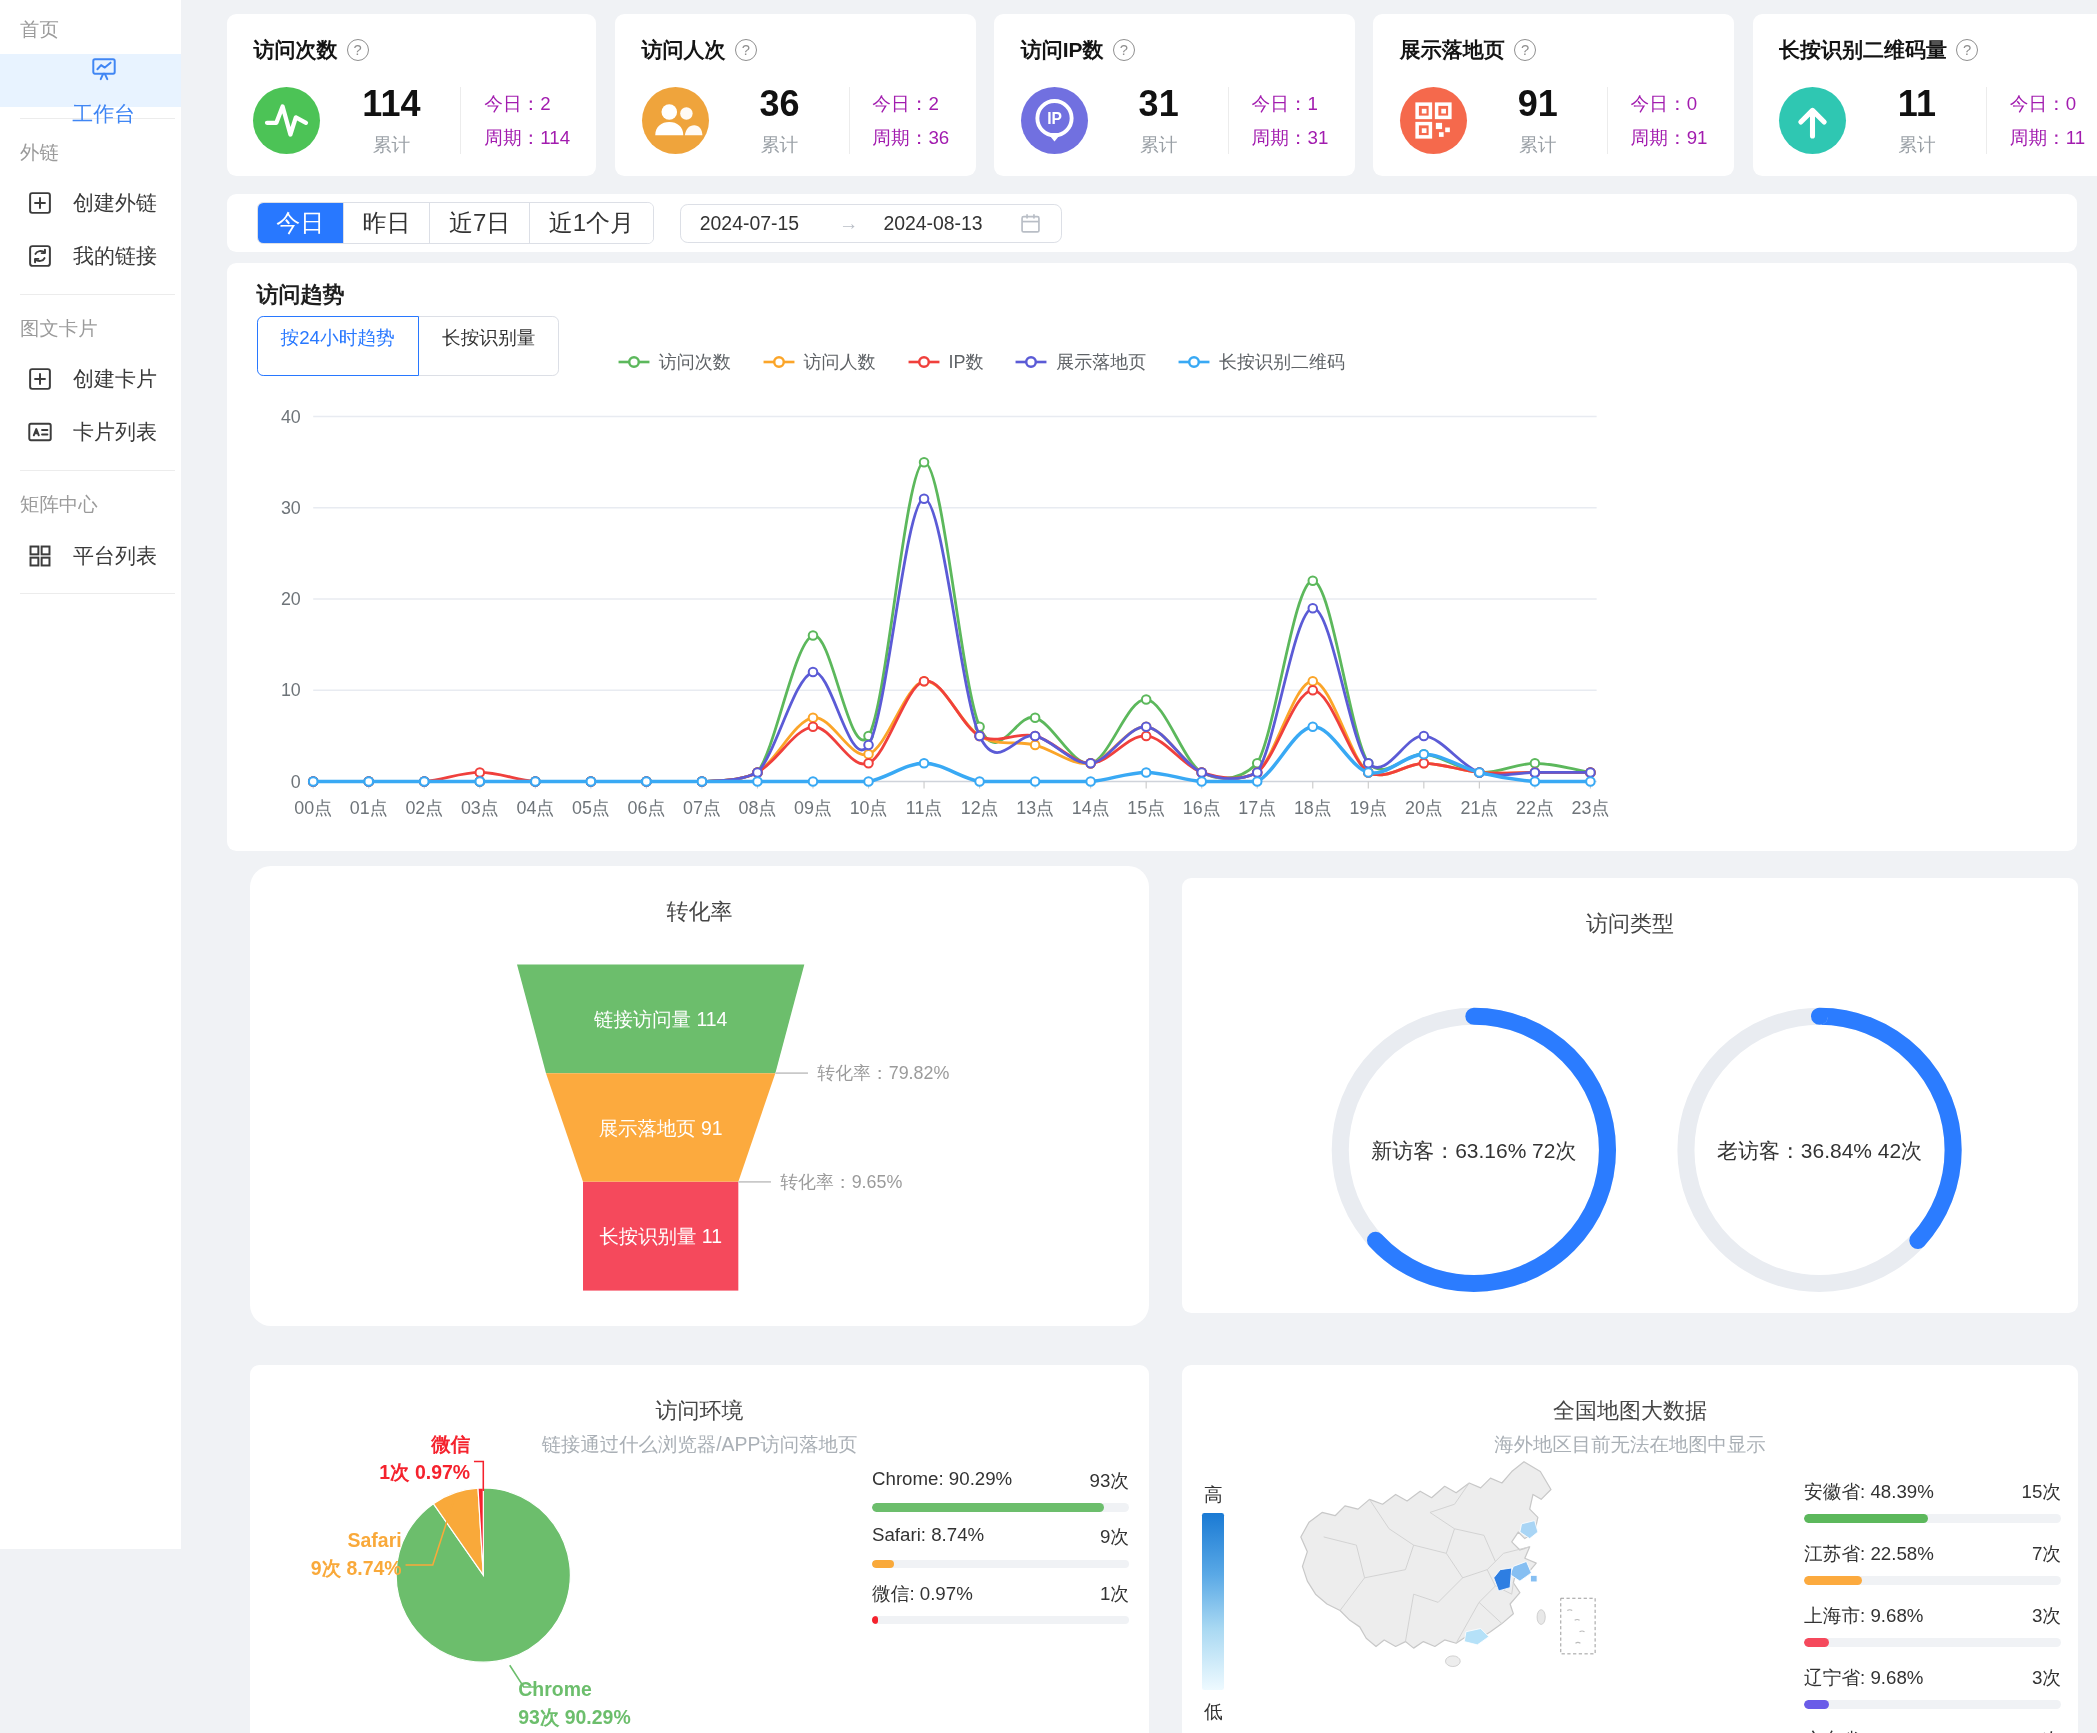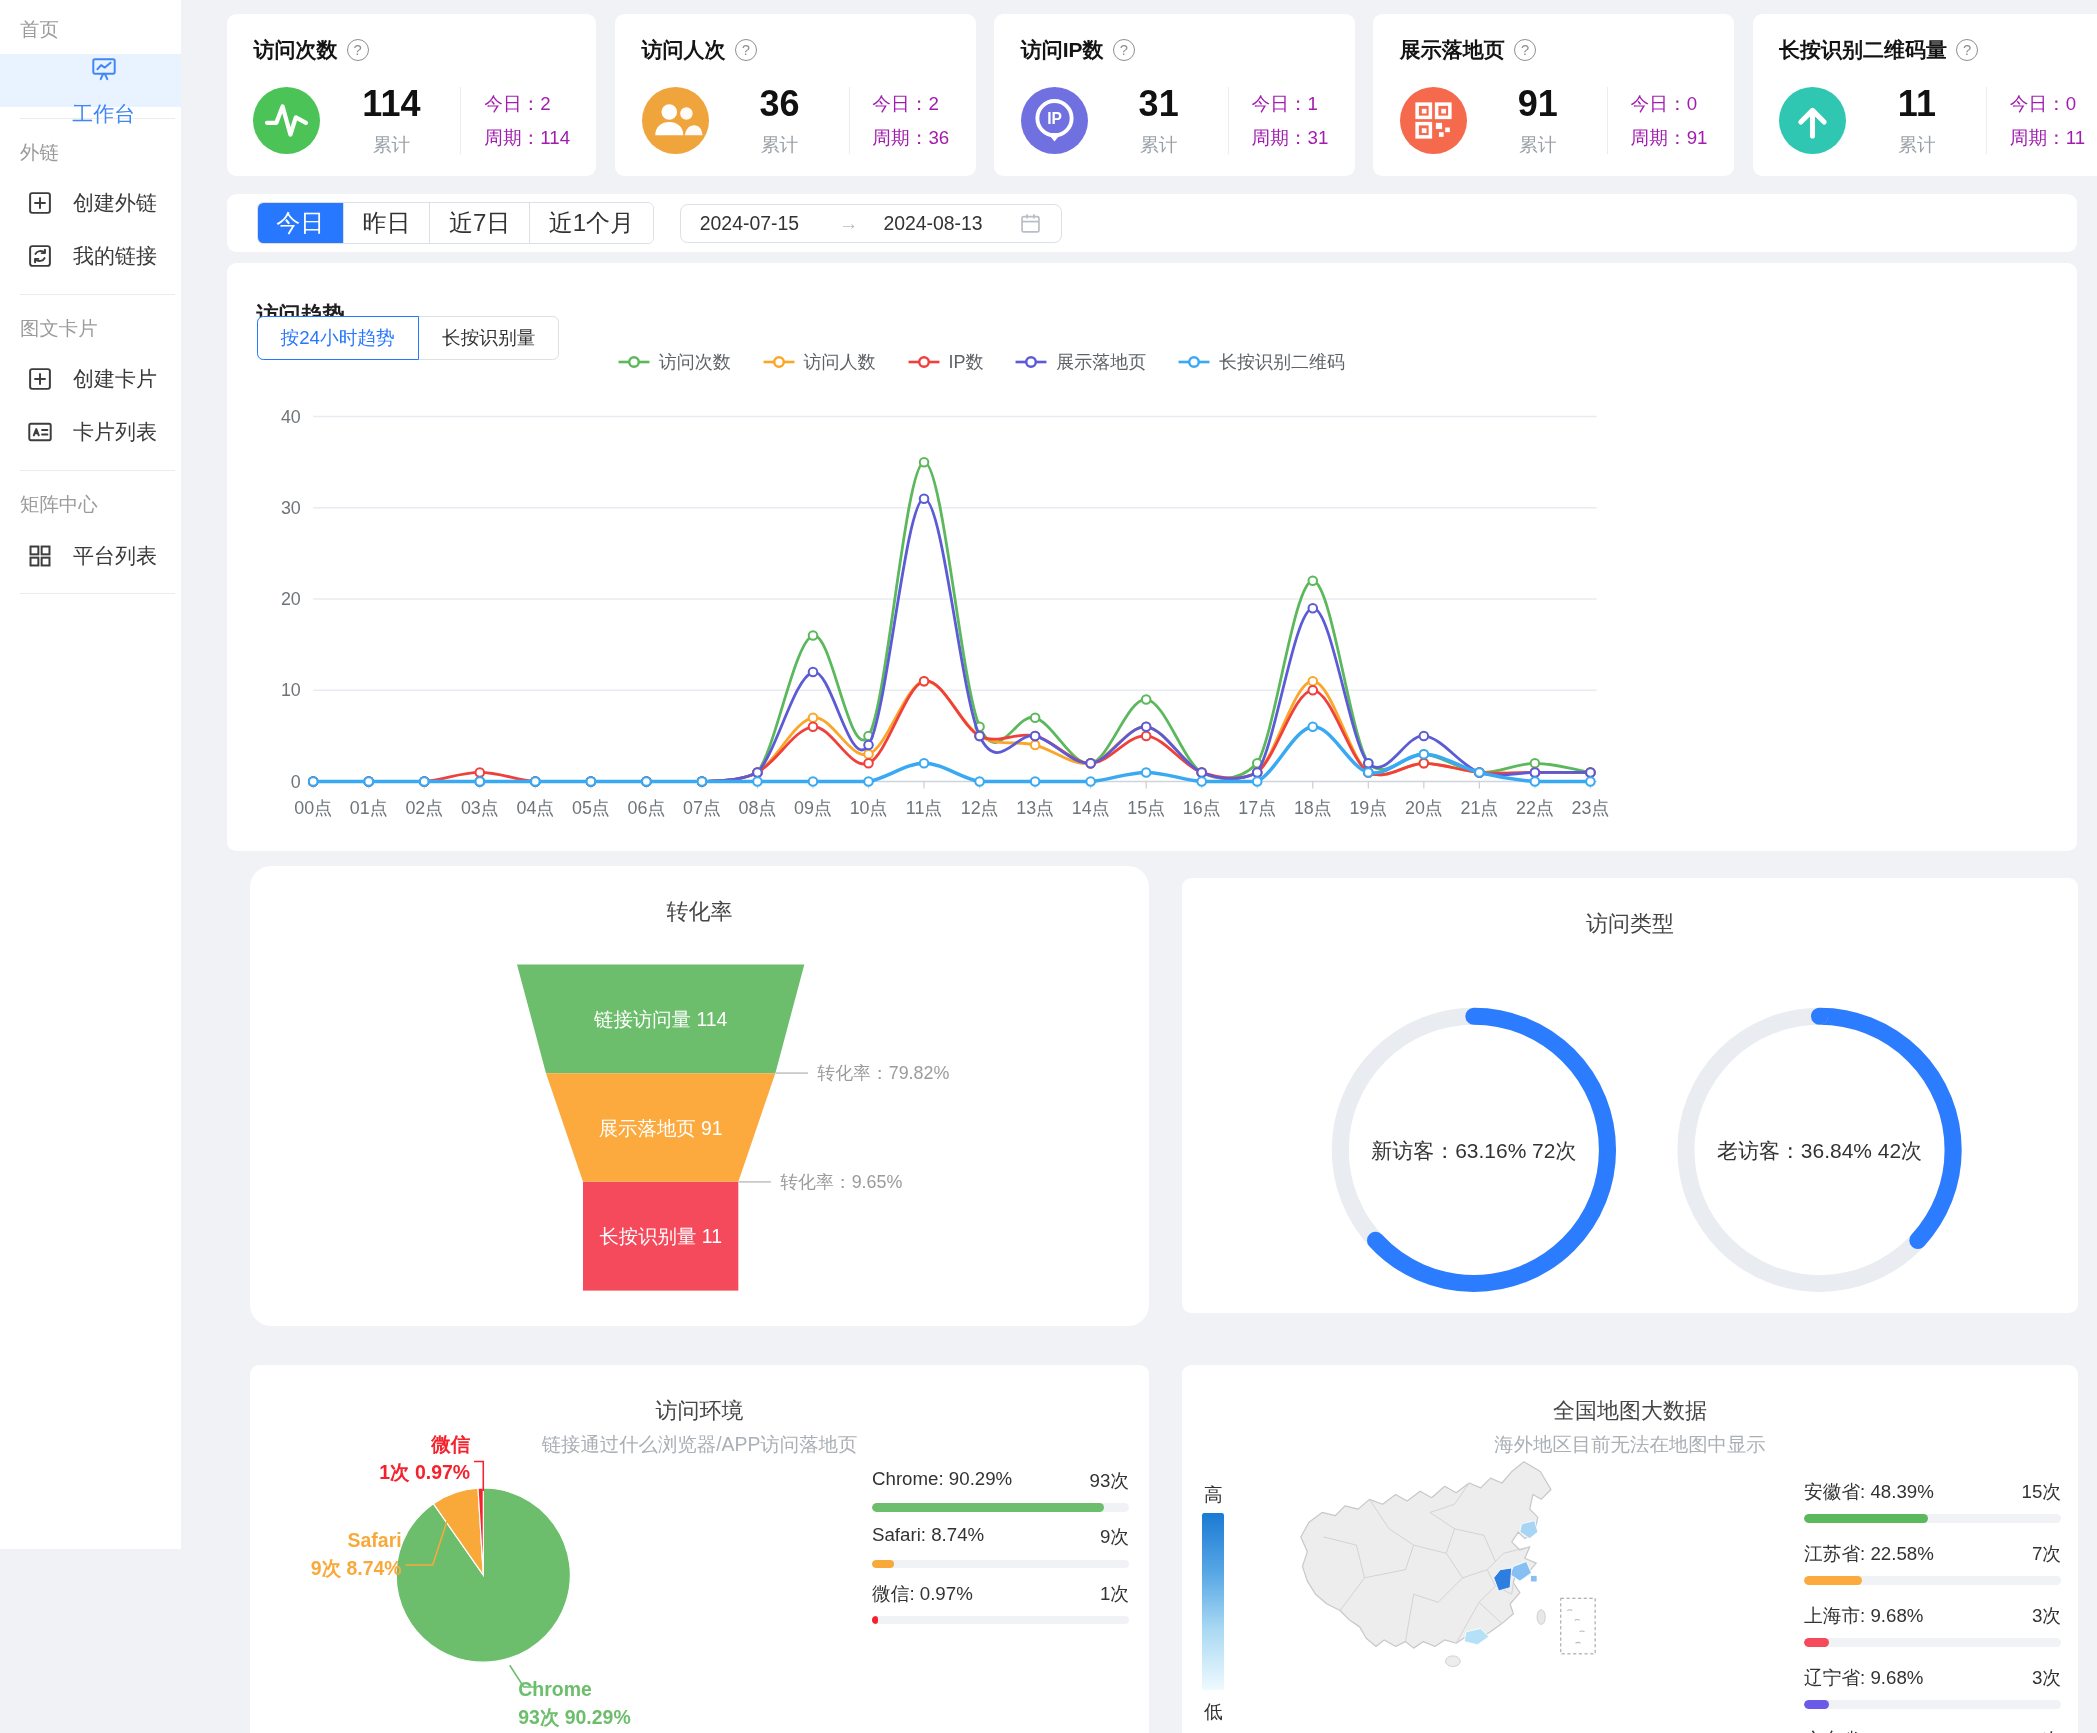--- a/index.html
+++ b/index.html
@@ -46,23 +46,23 @@
   .seg-btn:first-child { border-left:none; }
   .seg-btn.active { background:#2878ff; color:#fff; }
   .date-box { width:382px; height:39px; border:0.8px solid #dcdfe6; border-radius:7.8px;
               display:flex; align-items:center; padding:0 18.7px; font-size:19.4px; color:#333; cursor:pointer; }
   .date-box .ds { flex:1; }  .date-box .de { flex:1; text-align:left; padding-left:22px; }
   .date-arrow { color:#b9bec6; padding:0 3.1px; }
   .cal-icon { color:#b9bec6; display:inline-flex; } .cal-icon svg { width:23px; height:23px; }
 
   
   .trend-card { left:227px; top:263px; width:1850px; height:588px; }
-  .trend-title { position:absolute; left:29.5px; top:17px; font-size:22px; font-weight:bold; color:#1f1f1f;margin-top:20px; }
+  .trend-title { position:absolute; left:29.5px; top:17px; font-size:22px; font-weight:bold; color:#1f1f1f; }
   .toggle { position:absolute; left:29.5px; top:53px; display:flex; }
-  .toggle-btn { padding:0 23px; height:44px; line-height:42px; font-size:18.7px; color:#333;
+  .toggle-btn { padding:0 23px; height:60px; line-height:42px; font-size:18.7px; color:#333;
                 border:0.8px solid #dcdfe6; background:#fff; cursor:pointer; }
   .toggle-btn:first-child { border-radius:6.2px 0 0 6.2px; }
   .toggle-btn:last-child { border-radius:0 6.2px 6.2px 0; margin-left:-0.8px; }
   .toggle-btn.active { color:#2878ff; border-color:#2878ff; position:relative; z-index:1; }
   .legend { position:absolute; top:87px; left:93px; width:1322px; display:flex;
             justify-content:center; gap:31px; }
   .legend-item { display:flex; align-items:center; gap:7.8px; font-size:18px; color:#5e6266; cursor:pointer; }
   .legend-item svg { width:34px; height:14px; }
   #line-chart { position:absolute; left:23px; top:117px; }
 

